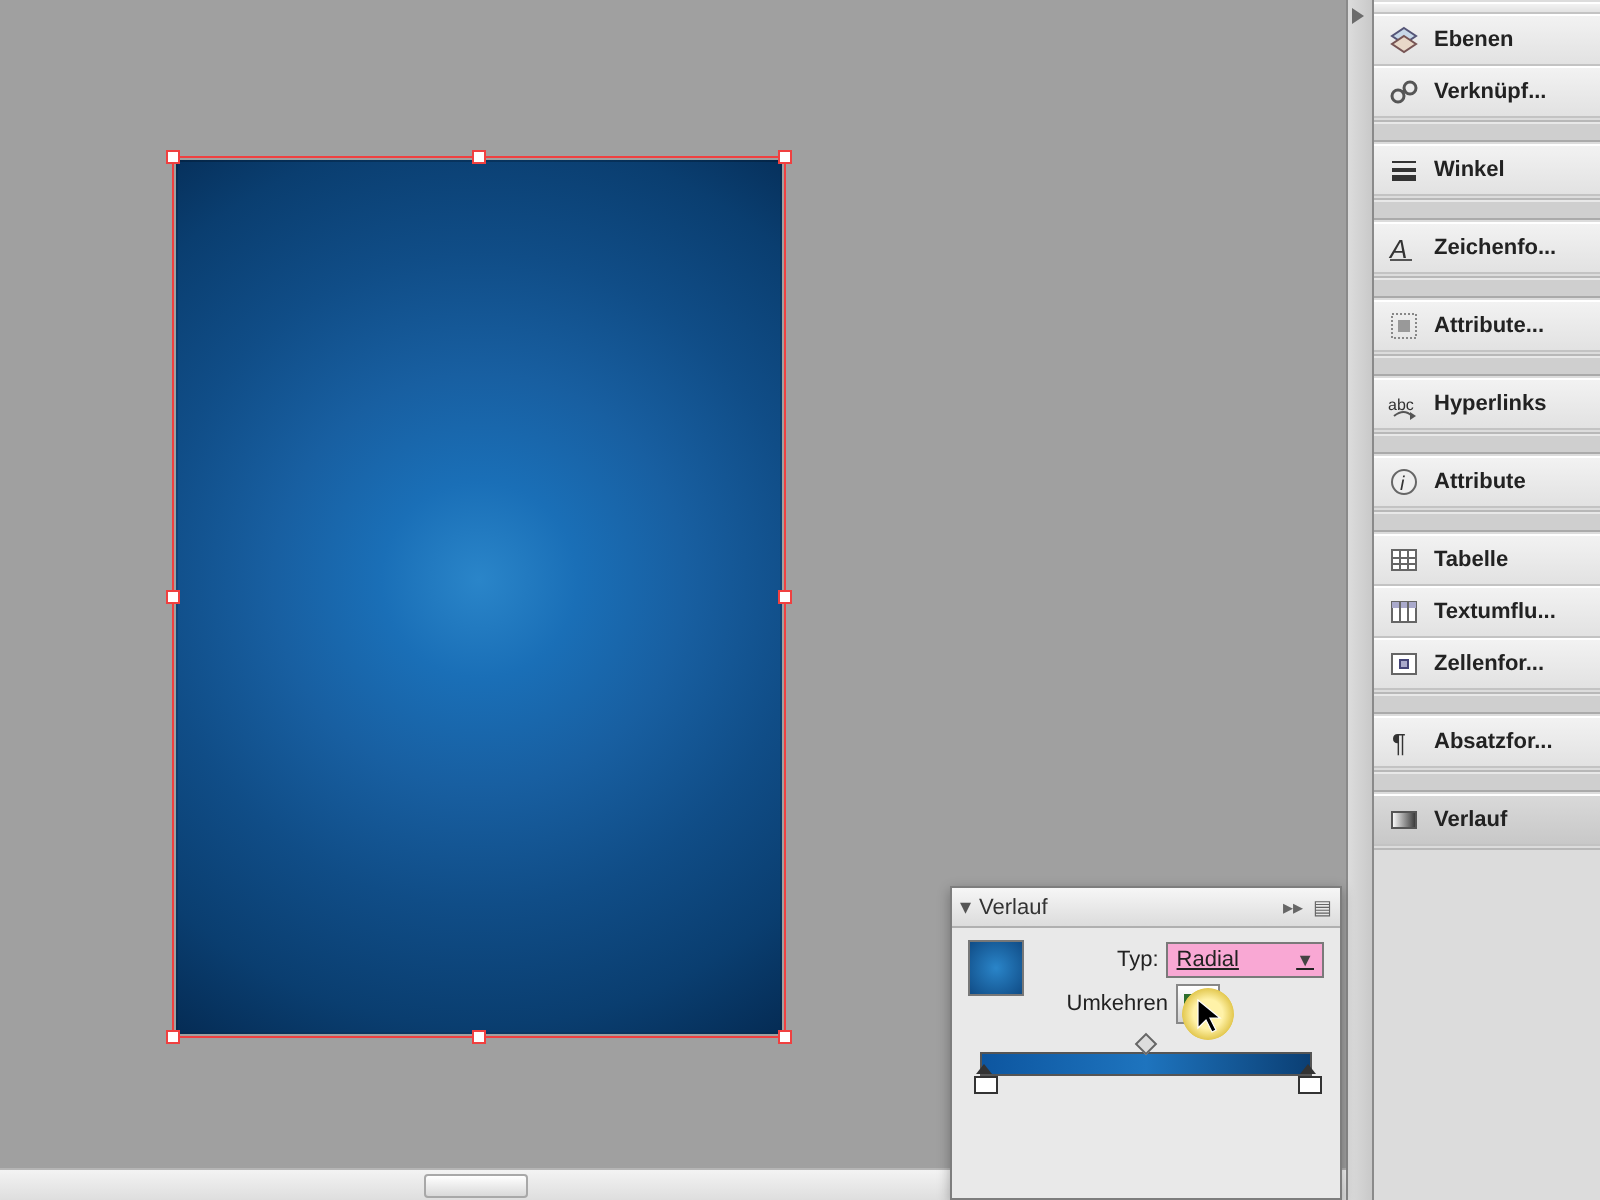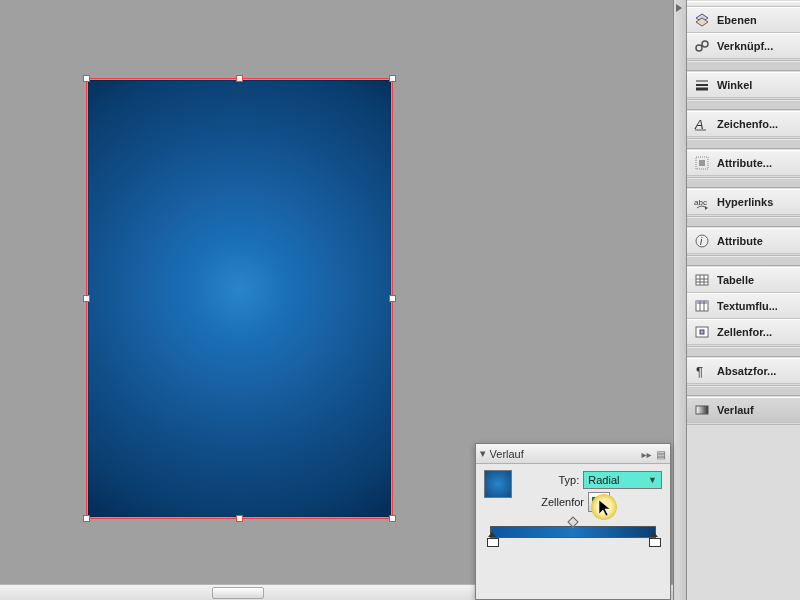--- a/index.html
+++ b/index.html
@@ -38,21 +38,21 @@
   .gp-title { height:20px; background:linear-gradient(#f6f6f6,#dcdcdc); border-bottom:1px solid #b0b0b0; display:flex; align-items:center; font-size:11px; color:#333; padding:0 4px; }
   .gp-title .collapse { margin-right:4px; color:#555; }
   .gp-title .flex { flex:1; }
   .gp-title .icons span { margin-left:2px; color:#666; font-size:10px; }
   .gp-body { padding:6px 8px 4px 8px; font-size:11px; color:#222; }
   .swatch { float:left; width:28px; height:28px; border:1px solid #777; background:radial-gradient(circle at 50% 50%, #2a85c9 0%, #104c86 100%); margin-right:6px; }
   .row { display:flex; align-items:center; height:20px; margin-bottom:2px; }
   .row .lab { width:70px; text-align:right; padding-right:4px; }
   .row input[type=text]{ width:52px; height:16px; font-size:11px; border:1px solid #7a7a7a; background:#fff; padding:0 2px; }
   .row .unit { margin-left:3px; }
-  .typ-sel { display:flex; align-items:center; width:84px; height:18px; border:1px solid #7a7a7a; background:#5eead4; padding:0 4px; justify-content:space-between; }
+  .typ-sel { display:flex; align-items:center; width:84px; height:18px; border:1px solid #7a7a7a; background:#f9a8d4; padding:0 4px; justify-content:space-between;text-decoration:underline; }
   .typ-sel .arrow{font-size:9px;color:#444}
   .rev-btn { width:22px; height:20px; background:linear-gradient(#fff,#d4d4d4); border:1px solid #888; display:inline-flex; align-items:center; justify-content:center; position:relative;}
   .rev-btn svg{width:16px;height:16px}
   .cursor-ring{position:absolute;left:3px;top:2px;width:26px;height:26px;border-radius:50%;background:radial-gradient(circle,#fff2a8 40%,#e3c850 70%,rgba(0,0,0,0)72%);pointer-events:none;z-index:5;}
   .cursor-arrow{position:absolute;left:0;top:0;}
   .grad-bar { position:relative; margin:14px 6px 0 6px; height:12px; background:linear-gradient(to right,#0d56a0,#1e74be 50%,#0b3f74); border:1px solid #555; }
   .stop { position:absolute; bottom:-10px; width:10px; height:10px; }
   .stop::before{content:"";position:absolute;left:0;bottom:0;width:10px;height:7px;background:#fff;border:1px solid #333;}
   .stop::after{content:"";position:absolute;left:1px;top:-5px;width:0;height:0;border-left:4px solid transparent;border-right:4px solid transparent;border-bottom:5px solid #333;}
   .stop.s1{left:-4px}.stop.s2{right:-4px}
@@ -247,21 +247,21 @@
   <div class="gp-body">
     <div class="swatch"></div>
     <div class="row">
       <span class="lab">Typ:</span>
       <div class="typ-sel">
         <span>Radial</span>
         <span class="arrow">▼</span>
       </div>
     </div>
     <div class="row">
-      <span class="lab">Zellenfor</span>
+      <span class="lab">Umkehren</span>
       <span style="position:relative;display:inline-block">
         <span class="rev-btn">
           <svg viewBox="0 0 16 16">
               <rect x="1" y="3" width="6" height="10" fill="#2d6e2d"></rect>
               <rect x="9" y="3" width="6" height="10" fill="#985b1a"></rect>
               <path d="M6 8 L10 8" stroke="#fff" stroke-width="1"></path>
               <path d="M9 6 L11 8 L9 10" fill="#fff"></path>
             </svg>
         </span>
         <span class="cursor-ring">

